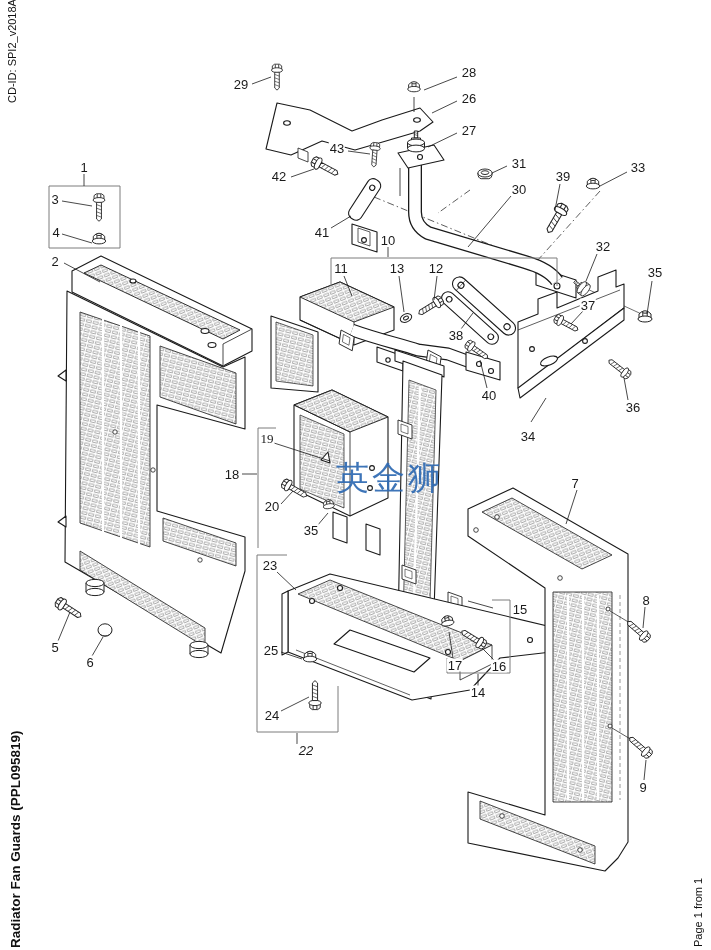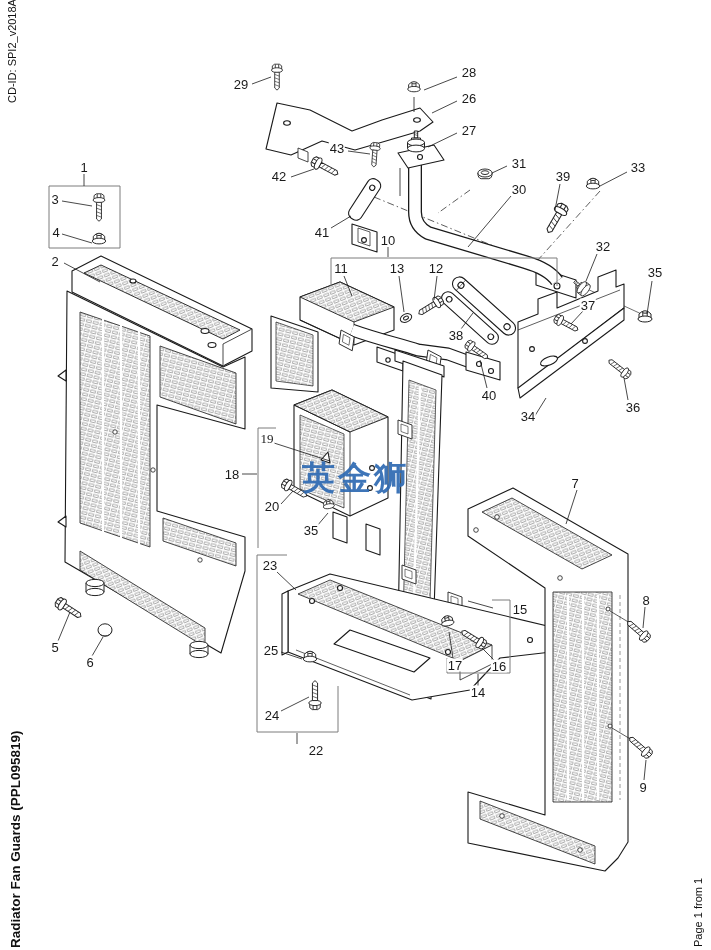--- a/index.html
+++ b/index.html
@@ -3,22 +3,22 @@
 <meta charset="utf-8">
 <style>
   html,body{margin:0;padding:0;background:#e8e8e8;}
   .page{position:relative;width:711px;height:950px;background:#fff;overflow:hidden;
         font-family:"Liberation Sans","DejaVu Sans",sans-serif;}
   svg{position:absolute;left:0;top:0;}
   .vtext{position:absolute;transform:rotate(-90deg);transform-origin:0 0;white-space:nowrap;color:#111;}
   #cdid{left:6px;top:103px;font-size:11px;}
   #doctitle{left:8px;top:948px;font-size:13.5px;font-weight:bold;}
   #pagenum{left:692px;top:947px;font-size:11px;}
-  #watermark{position:absolute;left:302px;top:456px;font-size:33px;font-weight:bold;
-             letter-spacing:3px;opacity:.92;}
+  #watermark{position:absolute;left:302px;top:456px;font-size:33px;font-weight:normal;
+             letter-spacing:3px;opacity:.92;padding-left:34px;}
   .co{position:absolute;transform:translate(-50%,-50%);font-size:13px;color:#1a1a1a;
       background:#fff;padding:0 1px;line-height:1;}
 </style>
 </head>
 <body>
 
 <div class="page">
 
 <svg width="711" height="950" viewBox="0 0 711 950">
 <defs>
@@ -331,33 +331,33 @@
       <div class="co" style="left: 436px; top: 268px;">12</div>
       <div class="co" style="left: 397px; top: 268px;">13</div>
       <div class="co" style="left: 478px; top: 692px;">14</div>
       <div class="co" style="left: 501px; top: 609px; margin-left: 19px;">15</div>
       <div class="co" style="left: 499px; top: 666px;">16</div>
       <div class="co" style="left: 455px; top: 665px;">17</div>
       <div class="co" style="left: 232px; top: 474px;">18</div>
       <div class="co" style="left: 267px; top: 438px; font-family: Liberation Serif, serif;">19</div>
       <div class="co" style="left: 272px; top: 506px;">20</div>
       <div class="co" style="left: 311px; top: 530px;">35</div>
-      <div class="co" style="left: 316px; top: 750px;">22</div>
+      <div class="co" style="left: 306px; top: 750px; font-style: italic;">22</div>
       <div class="co" style="left: 270px; top: 565px;">23</div>
       <div class="co" style="left: 272px; top: 715px;">24</div>
       <div class="co" style="left: 271px; top: 650px;">25</div>
       <div class="co" style="left: 469px; top: 98px;">26</div>
       <div class="co" style="left: 469px; top: 130px;">27</div>
       <div class="co" style="left: 469px; top: 72px;">28</div>
       <div class="co" style="left: 241px; top: 84px;">29</div>
       <div class="co" style="left: 519px; top: 189px;">30</div>
       <div class="co" style="left: 519px; top: 163px;">31</div>
       <div class="co" style="left: 603px; top: 246px;">32</div>
       <div class="co" style="left: 638px; top: 167px;">33</div>
-      <div class="co" style="left: 528px; top: 416px;">34</div>
+      <div class="co" style="left: 528px; top: 436px;">34</div>
       <div class="co" style="left: 655px; top: 272px;">35</div>
       <div class="co" style="left: 633px; top: 407px;">36</div>
       <div class="co" style="left: 588px; top: 305px;">37</div>
       <div class="co" style="left: 456px; top: 335px;">38</div>
       <div class="co" style="left: 563px; top: 176px;">39</div>
       <div class="co" style="left: 489px; top: 395px; text-align: center;">40</div>
       <div class="co" style="left: 322px; top: 232px;">41</div>
       <div class="co" style="left: 279px; top: 176px;">42</div>
       <div class="co" style="left: 337px; top: 148px;">43</div>
     </div>

